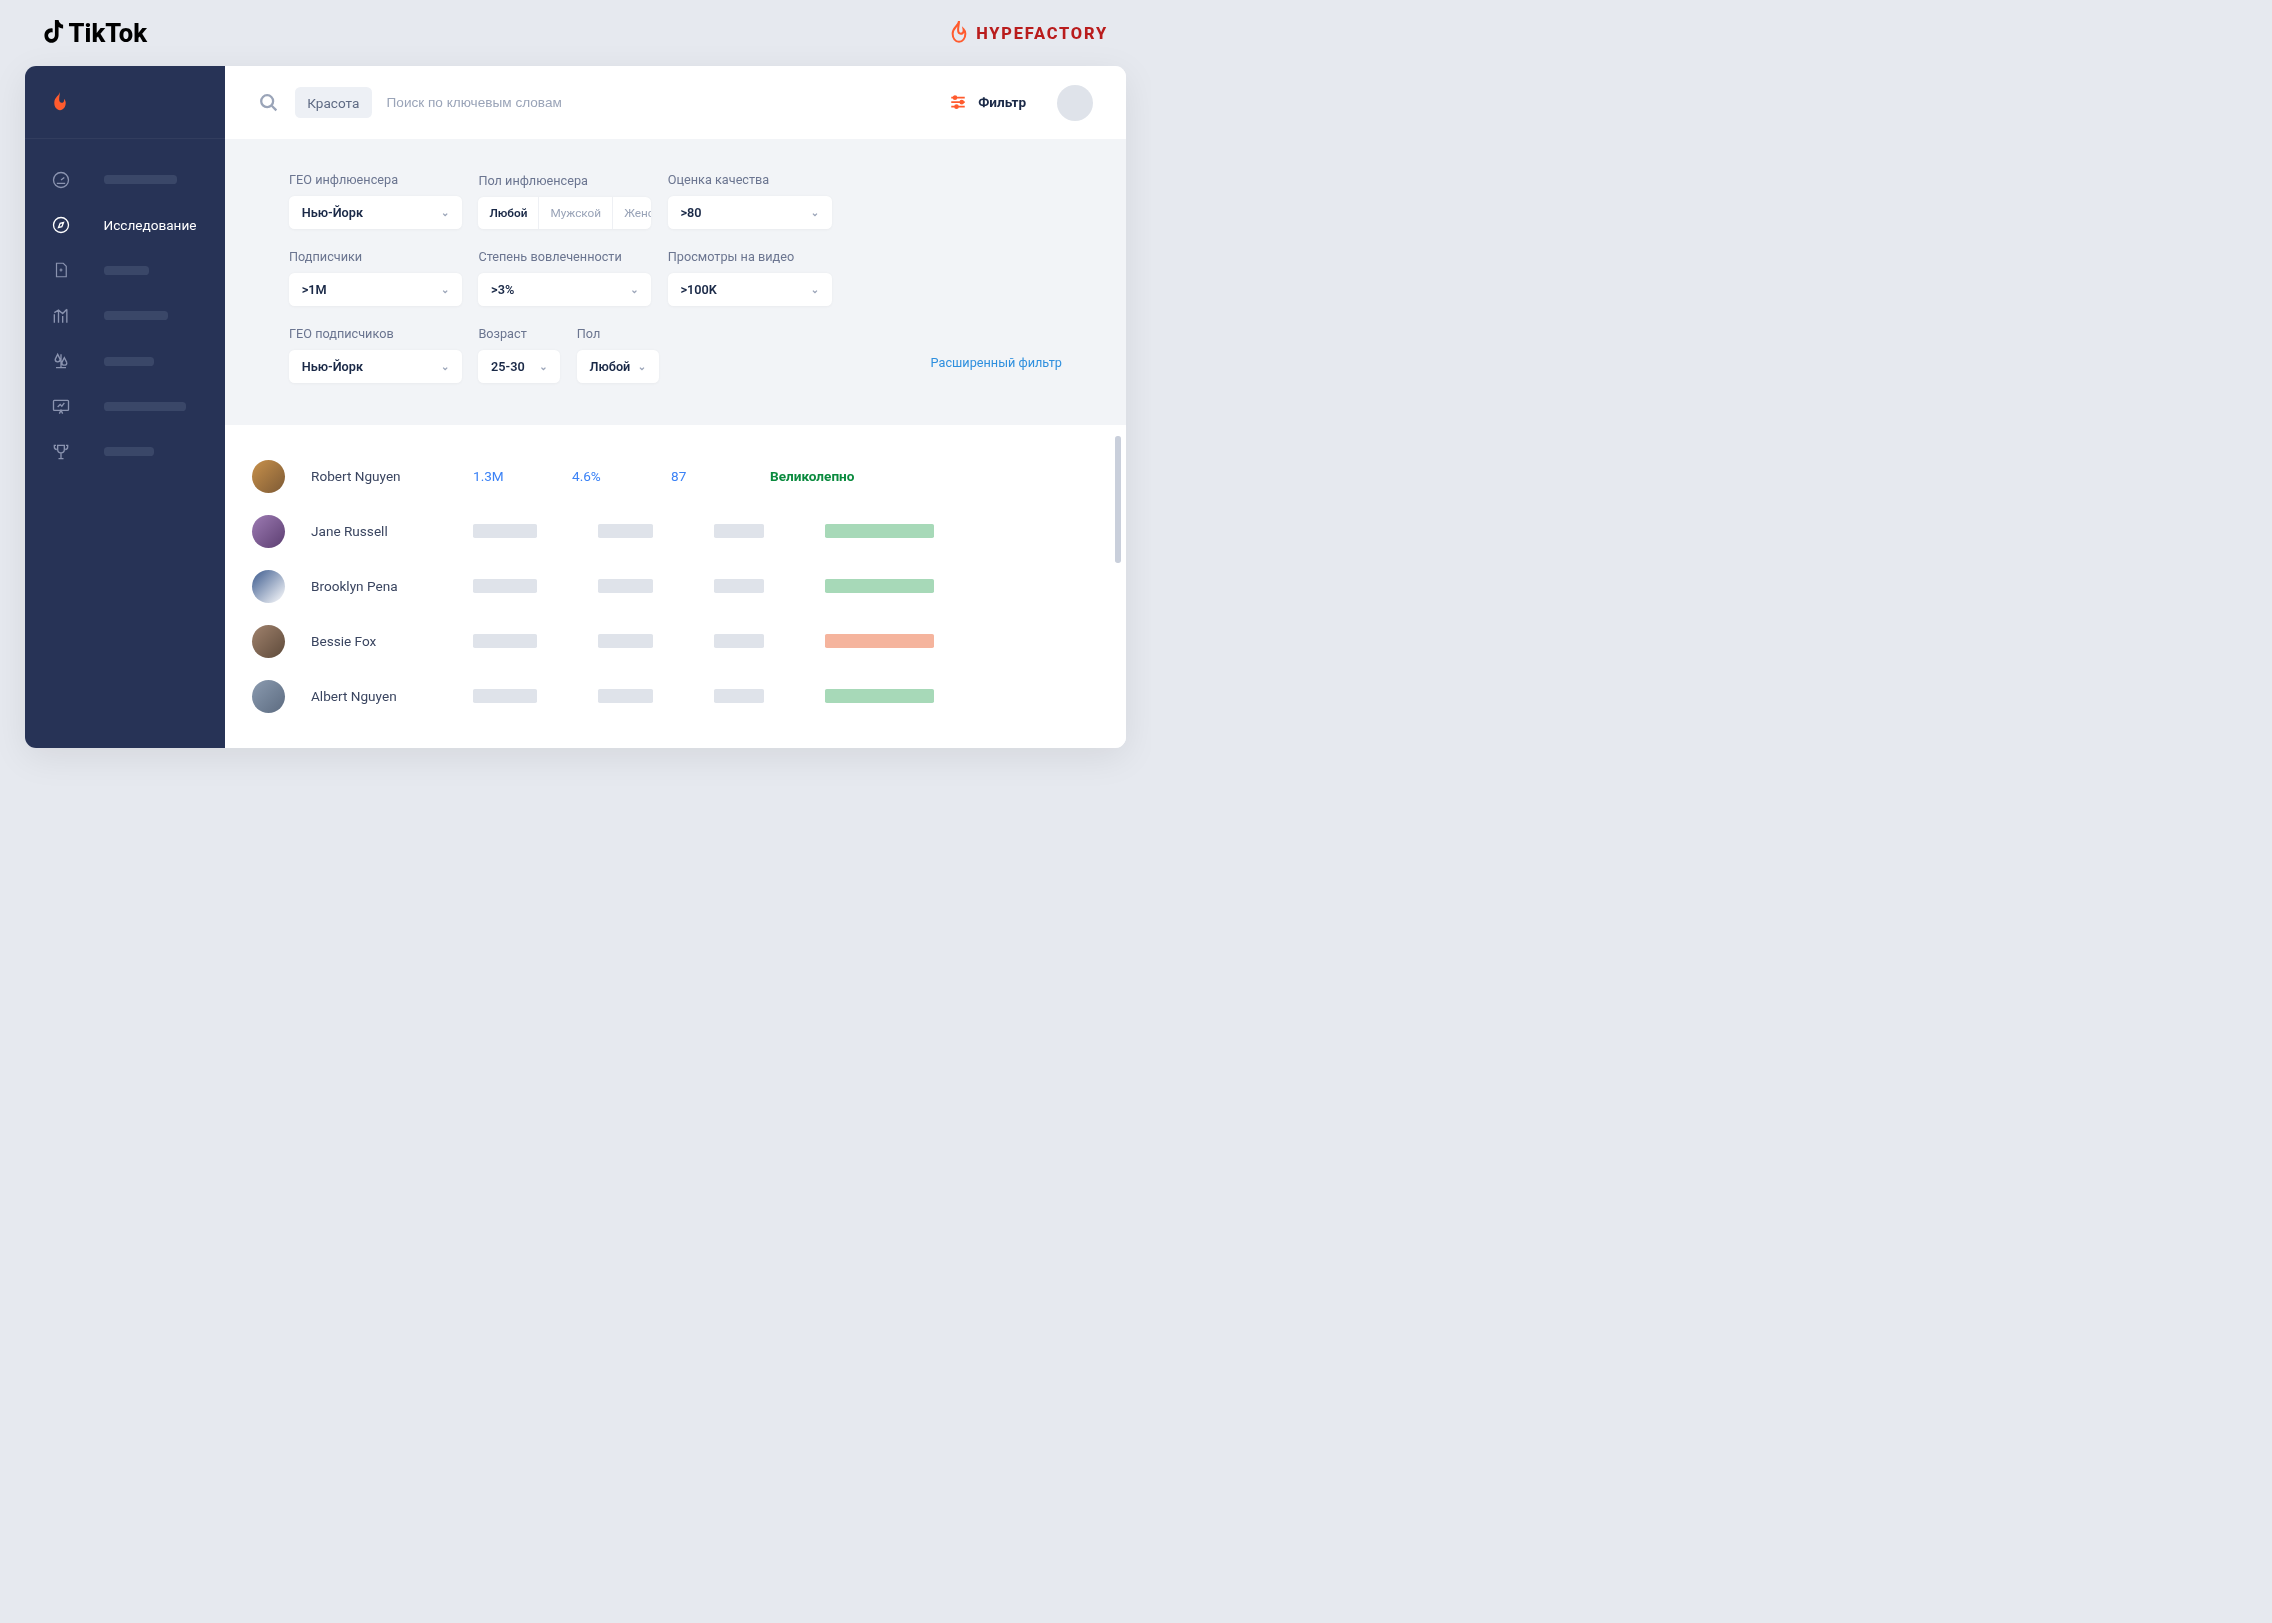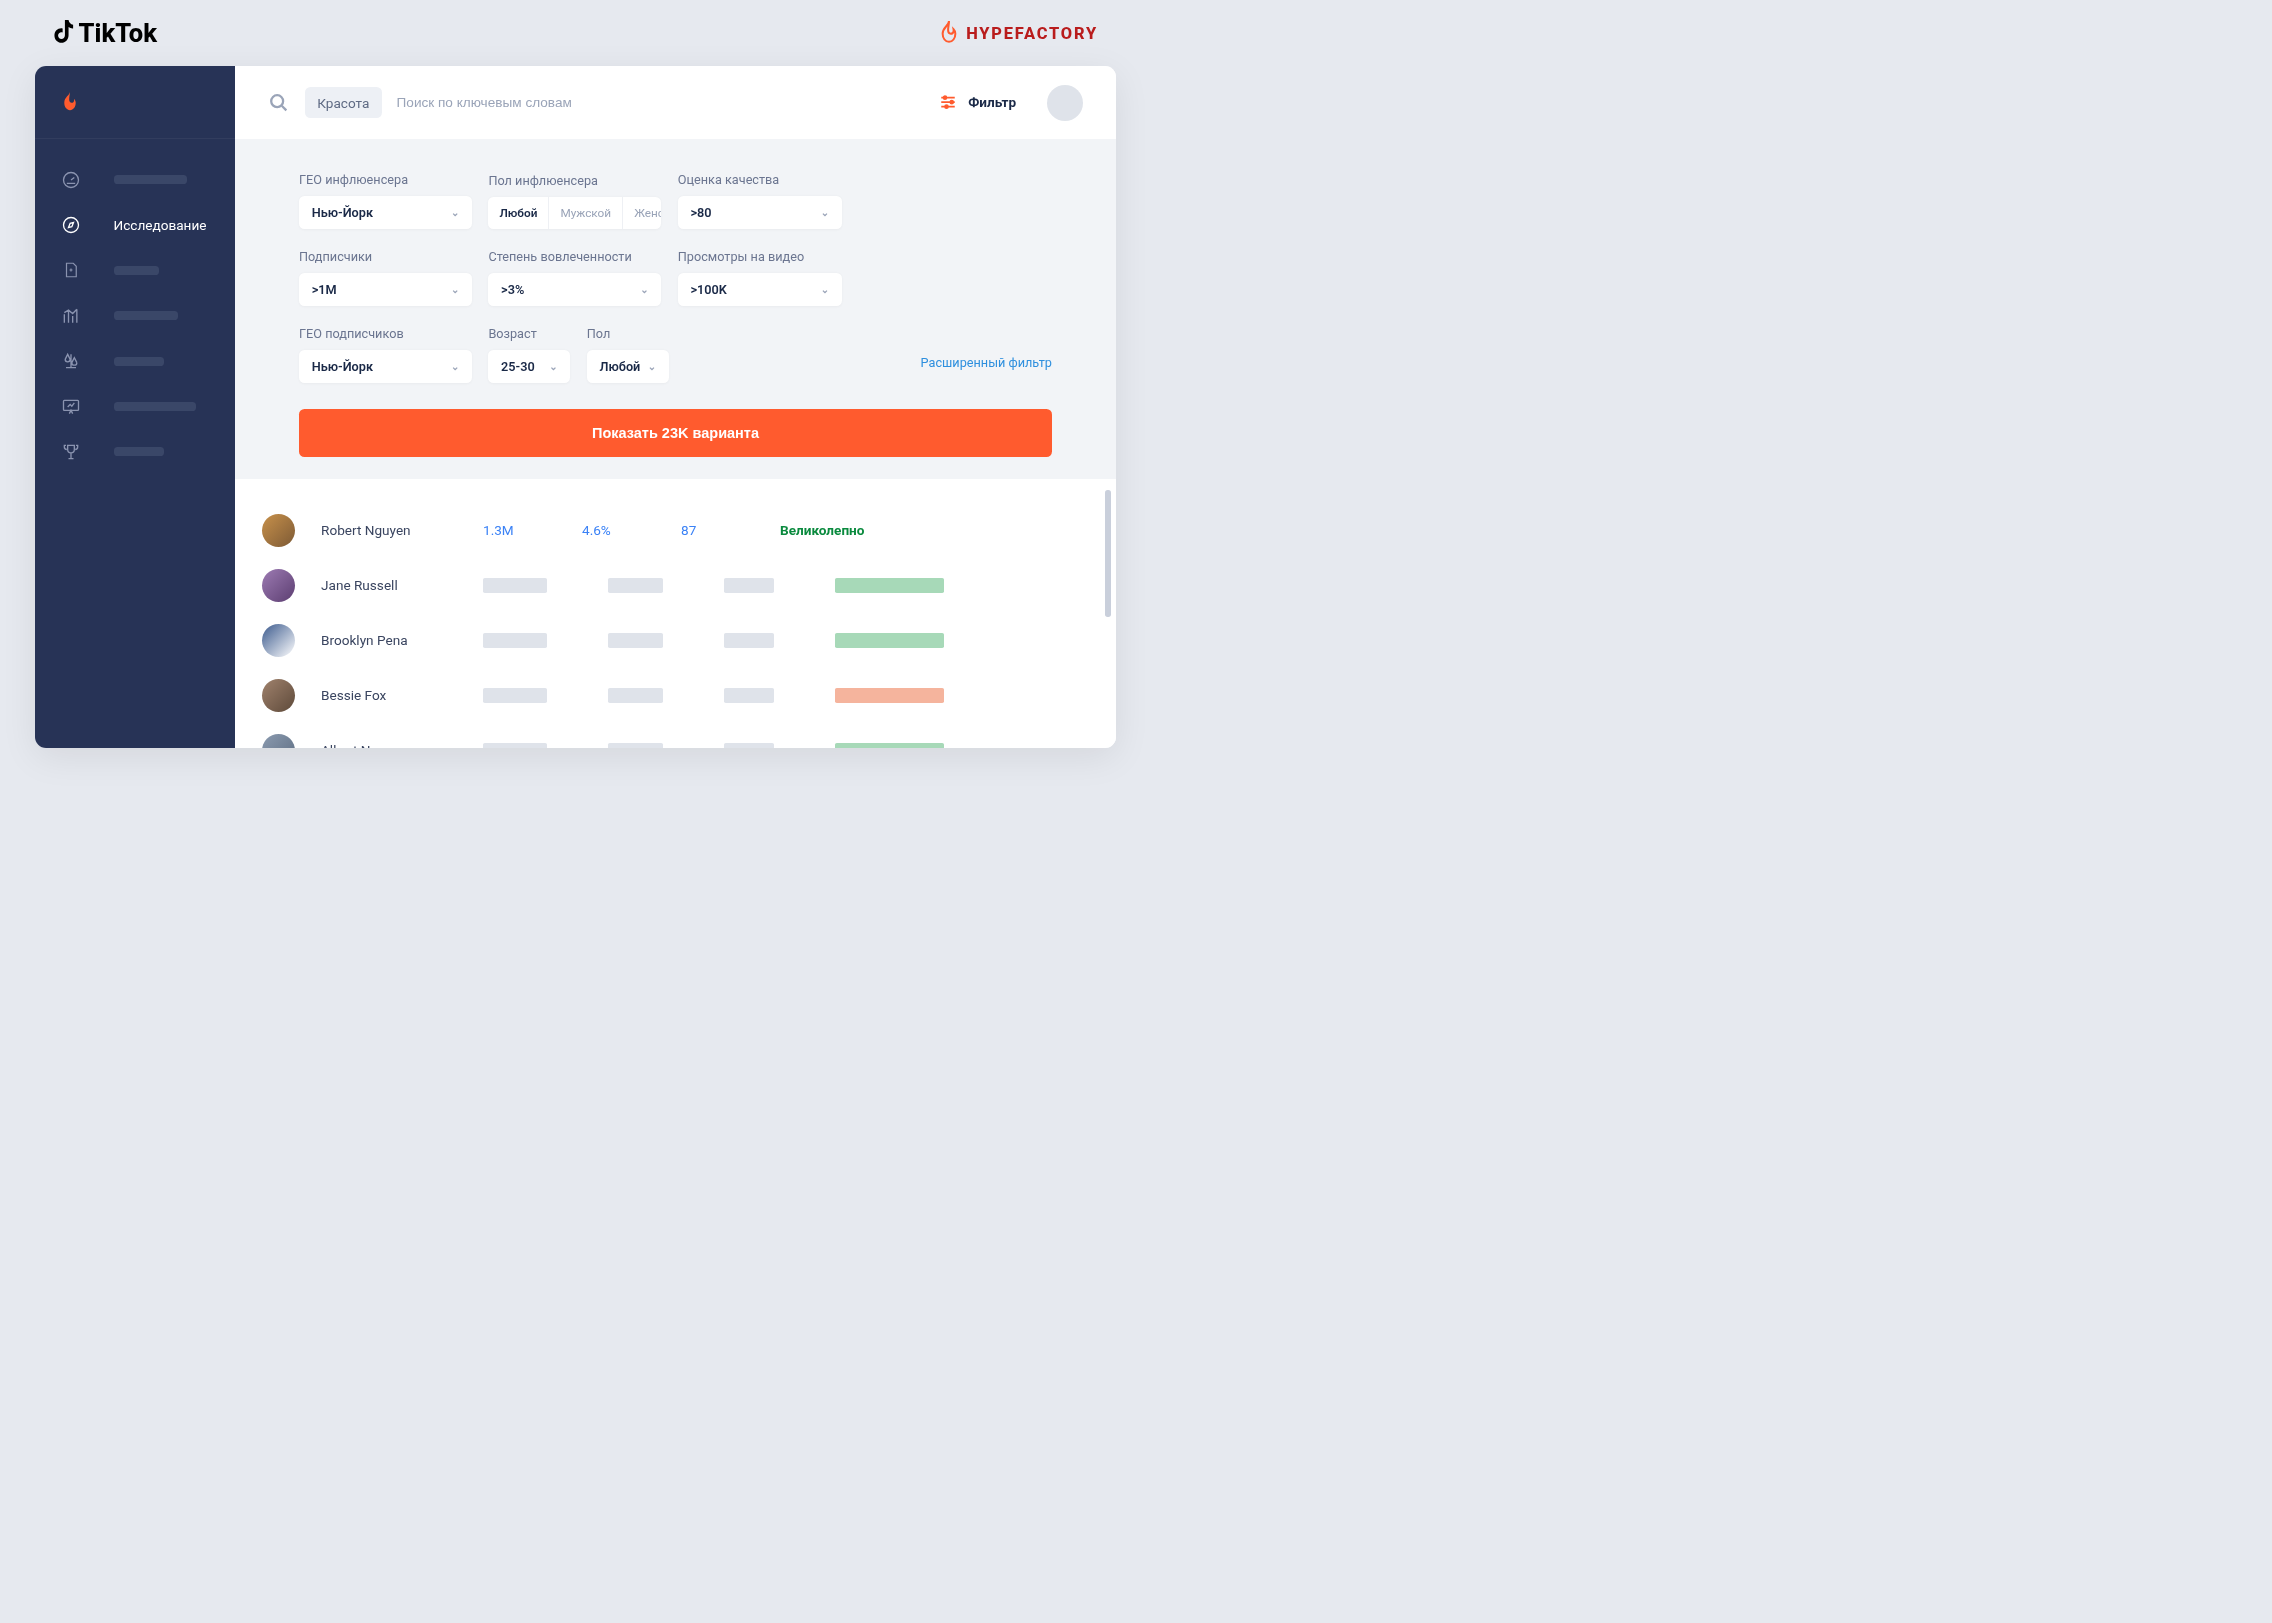--- a/index.html
+++ b/index.html
@@ -1,18 +1,18 @@
 <!DOCTYPE html>
 <html style="font-size:14.5px"><head>
 <meta charset="utf-8">
 <style>
 * { box-sizing: border-box; margin: 0; padding: 0; }
 body { font-family: -apple-system, BlinkMacSystemFont, "Segoe UI", Roboto, sans-serif; background: #e6e9ef; width: 1151px; height: 818px; overflow: hidden; }
 
-.outer { padding: 18px 26px; }
+.outer { padding: 18px 16px; }
 .topbar { display: flex; justify-content: space-between; align-items: center; padding: 0 27px 18px 27px; }
 .tiktok-logo { display: flex; align-items: center; gap: 3.6px; font-weight: 800; font-size: 25.5px; color: #000; }
 .tiktok-note { width: 22px; height: 25.5px; position: relative; }
 .hf-logo { display: flex; align-items: center; gap: 7.3px; font-weight: 800; font-size: 16.4px; letter-spacing: 1.8px; color: #b91c1c; }
 .flame { width: 20px; height: 23.6px; }
 
 .app-window { background: #f2f4f7; border-radius: 11px; box-shadow: 0 9px 36px rgba(0,0,0,0.08); display: flex; height: 682px; overflow: hidden; position: relative; margin: 0 9px; }
 
 .sidebar { width: 200px; background: #273356; flex-shrink: 0; }
 .sidebar-top { height: 73px; display: flex; align-items: center; padding-left: 25.5px; border-bottom: 0.9px solid rgba(255,255,255,0.05); }
@@ -242,21 +242,20 @@
           <div class="filter-group" style="width:82px">
             <span class="filter-label">Пол</span>
             <div class="select">
                 <span>Любой</span>
                 <span class="chev">⌄</span>
               </div>
           </div>
           <span class="adv-filter-link">Расширенный фильтр</span>
         </div>
 
-        <button class="submit-btn">Показать 23K варианта</button>
       </div>
 
       <div class="results">
         <div class="result-row">
           <div class="result-avatar avatar-0"></div>
           <span class="result-name">Robert Nguyen</span>
           <span class="result-val">1.3M</span>
           <span class="result-val">4.6%</span>
           <span class="result-val">87</span>
           <span class="rating-text">Великолепно</span>

